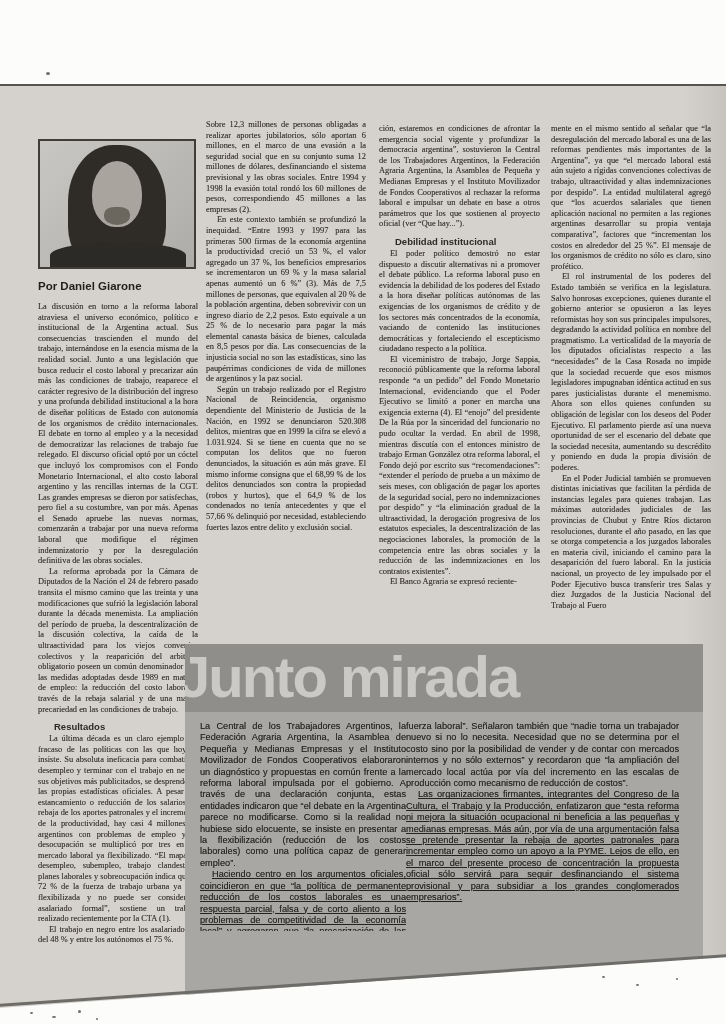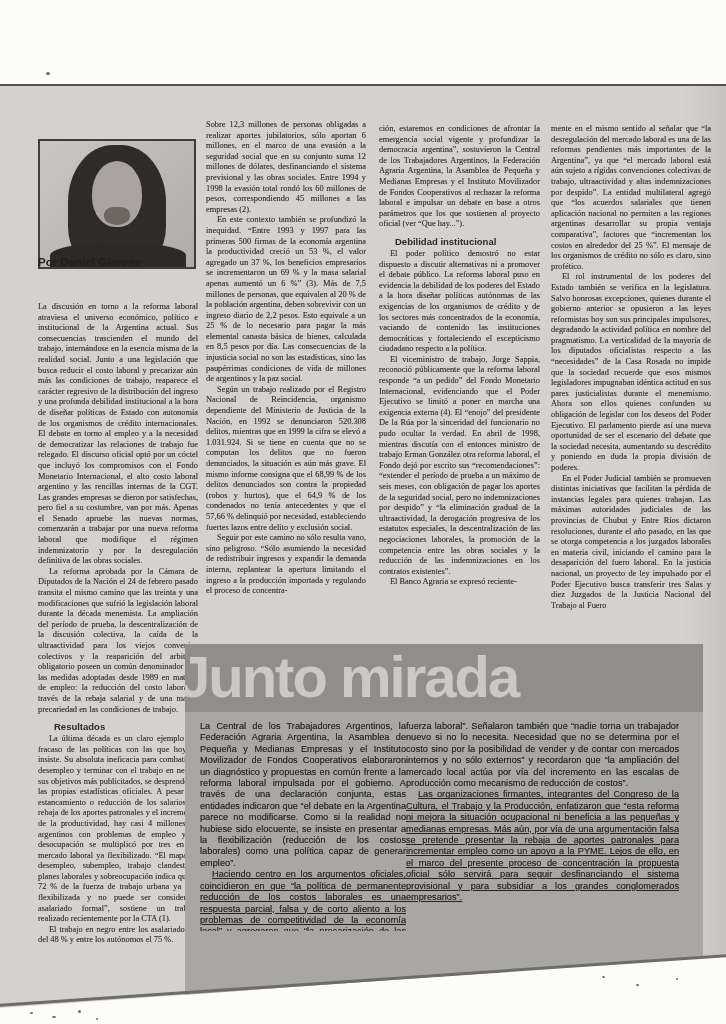--- a/index.html
+++ b/index.html
@@ -25,21 +25,21 @@
          border:2px solid #403d39;background:linear-gradient(135deg,#c9c7c4,#aeaca9);overflow:hidden;}
   .hair{position:absolute;left:28px;top:4px;width:98px;height:124px;background:#2f2c28;
         border-radius:46% 46% 34% 34%;}
   .face{position:absolute;left:52px;top:20px;width:50px;height:66px;background:#a9a49d;
         border-radius:50% 50% 46% 46%;}
   .beard{position:absolute;left:64px;top:66px;width:26px;height:18px;background:#6b665e;
         border-radius:40% 40% 50% 50%;}
   .torso{position:absolute;left:10px;bottom:-6px;width:136px;height:30px;background:#2c2a26;
         border-radius:42% 42% 0 0;}
 
-  .byline{position:absolute;left:38px;top:170px;width:170px;
+  .byline{position:absolute;left:38px;top:194px;width:170px;
           font:bold 11.5px/13px "Liberation Sans",sans-serif;color:#201f1c;}
 
   
   .col{position:absolute;overflow:hidden;}
   .col1{left:38px;top:216px;width:160px;height:712px;}
   .col2{left:206px;top:26px;width:160px;height:524px;margin-top:8px;}
   .col3{left:379px;top:38px;width:161px;height:524px;}
   .col4{left:551px;top:38px;width:160px;height:534px;}
   .para{text-align:justify;font:8.4px/10.6px "Liberation Serif",serif;color:var(--ink);
         hyphens:auto;text-shadow:0 0 0.4px rgba(62,57,50,.55);}
@@ -81,21 +81,20 @@
         <p class="para">La discusión en torno a la reforma laboral atraviesa el universo económico, político e institucional de la Argentina actual. Sus consecuencias trascienden el mundo del trabajo, internándose en la esencia misma de la realidad social. Junto a una legislación que busca reducir el costo laboral y precarizar aún más las condiciones de trabajo, reaparece el carácter regresivo de la distribución del ingreso y una profunda debilidad institucional a la hora de diseñar políticas de Estado con autonomía de los organismos de crédito internacionales. El debate en torno al empleo y a la necesidad de democratizar las relaciones de trabajo fue relegado. El discurso oficial optó por un cóctel que incluyó los compromisos con el Fondo Monetario Internacional, el alto costo laboral argentino y las rencillas internas de la CGT. Las grandes empresas se dieron por satisfechas, pero fiel a su costumbre, van por más. Apenas el Senado apruebe las nuevas normas, comenzarán a trabajar por una nueva reforma laboral que modifique el régimen indemnizatorio y por la desregulación definitiva de las obras sociales.</p>
         <p class="para indent">La reforma aprobada por la Cámara de Diputados de la Nación el 24 de febrero pasado transita el mismo camino que las treinta y una modificaciones que sufrió la legislación laboral durante la década menemista. La ampliación del período de prueba, la descentralización de la discusión colectiva, la caída de la ultraactividad para los viejos convenios colectivos y la reaparición del arbitraje obligatorio poseen un común denominador con las medidas adoptadas desde 1989 en materia de empleo: la reducción del costo laboral a través de la rebaja salarial y de una mayor precariedad en las condiciones de trabajo.</p>
         <h3 class="subhead">Resultados</h3>
         <p class="para indent">La última década es un claro ejemplo del fracaso de las políticas con las que hoy se insiste. Su absoluta ineficacia para combatir el desempleo y terminar con el trabajo en negro, sus objetivos más publicitados, se desprende de las propias estadísticas oficiales. A pesar del estancamiento o reducción de los salarios, la rebaja de los aportes patronales y el incremento de la productividad, hay casi 4 millones de argentinos con problemas de empleo y la desocupación se multiplicó por tres en un mercado laboral ya flexibilizado. “El mapa de desempleo, subempleo, trabajo clandestino, planes laborales y sobreocupación indica que el 72 % de la fuerza de trabajo urbana ya está flexibilizada y no puede ser considerada asalariado formal”, sostiene un trabajo realizado recientemente por la CTA (1).</p>
         <p class="para indent">El trabajo en negro entre los asalariados es del 48 % y entre los autónomos el 75 %.</p>
       </div>
     <div class="col col2">
         <p class="para">Sobre 12,3 millones de personas obligadas a realizar aportes jubilatorios, sólo aportan 6 millones, en el marco de una evasión a la seguridad social que en su conjunto suma 12 millones de dólares, desfinanciando el sistema previsional y las obras sociales. Entre 1994 y 1998 la evasión total rondó los 60 millones de pesos, correspondiendo 45 millones a las empresas (2).</p>
         <p class="para indent">En este contexto también se profundizó la inequidad. “Entre 1993 y 1997 para las primeras 500 firmas de la economía argentina la productividad creció un 53 %, el valor agregado un 37 %, los beneficios empresarios se incrementaron un 69 % y la masa salarial apenas aumentó un 6 %” (3). Más de 7,5 millones de personas, que equivalen al 20 % de la población argentina, deben sobrevivir con un ingreso diario de 2,2 pesos. Esto equivale a un 25 % de lo necesario para pagar la más elemental canasta básica de bienes, calculada en 8,5 pesos por día. Las consecuencias de la injusticia social no son las estadísticas, sino las paupérrimas condiciones de vida de millones de argentinos y la paz social.</p>
         <p class="para indent">Según un trabajo realizado por el Registro Nacional de Reincidencia, organismo dependiente del Ministerio de Justicia de la Nación, en 1992 se denunciaron 520.308 delitos, mientras que en 1999 la cifra se elevó a 1.031.924. Si se tiene en cuenta que no se computan los delitos que no fueron denunciados, la situación es aún más grave. El mismo informe consigna que el 68,99 % de los delitos denunciados son contra la propiedad (robos y hurtos), que el 64,9 % de los condenados no tenía antecedentes y que el 57,66 % delinquió por necesidad, estableciendo fuertes lazos entre delito y exclusión social.</p>
-        <p class="para indent">Seguir por este camino no sólo resulta vano, sino peligroso. “Sólo asumiendo la necesidad de redistribuir ingresos y expandir la demanda interna, replantear la apertura limitando el ingreso a la producción importada y regulando el proceso de concentra-</p>
       </div>
     <div class="col col3">
         <p class="para">ción, estaremos en condiciones de afrontar la emergencia social vigente y profundizar la democracia argentina”, sostuvieron la Central de los Trabajadores Argentinos, la Federación Agraria Argentina, la Asamblea de Pequeña y Medianas Empresas y el Instituto Movilizador de Fondos Cooperativos al rechazar la reforma laboral e impulsar un debate en base a otros parámetros que los que sostienen al proyecto oficial (ver “Que hay...”).</p>
         <h3 class="subhead">Debilidad institucional</h3>
         <p class="para indent">El poder político demostró no estar dispuesto a discutir alternativas ni a promover el debate público. La reforma laboral puso en evidencia la debilidad de los poderes del Estado a la hora diseñar políticas autónomas de las exigencias de los organismos de crédito y de los sectores más concentrados de la economía, vaciando de contenido las instituciones democráticas y fortaleciendo el escepticismo ciudadano respecto a la política.</p>
         <p class="para indent">El viceministro de trabajo, Jorge Sappia, reconoció públicamente que la reforma laboral responde “a un pedido” del Fondo Monetario Internacional, evidenciando que el Poder Ejecutivo se limitó a poner en marcha una exigencia externa (4). El “enojo” del presidente De la Rúa por la sinceridad del funcionario no pudo ocultar la verdad. En abril de 1998, mientras discutía con el entonces ministro de trabajo Erman González otra reforma laboral, el Fondo dejó por escrito sus “recomendaciones”: “extender el período de prueba a un máximo de seis meses, con obligación de pagar los aportes de la seguridad social, pero no indemnizaciones por despido” y “la eliminación gradual de la ultraactividad, la derogación progresiva de los estatutos especiales, la descentralización de las negociaciones laborales, la promoción de la competencia entre las obras sociales y la reducción de las indemnizaciones en los contratos existentes”.</p>
         <p class="para indent">El Banco Agraria se expresó reciente-</p>
       </div>
     <div class="col col4">
         <p class="para">mente en el mismo sentido al señalar que “la desregulación del mercado laboral es una de las reformas pendientes más importantes de la Argentina”, ya que “el mercado laboral está aún sujeto a rígidas convenciones colectivas de trabajo, ultraactividad y altas indemnizaciones por despido”. La entidad multilateral agregó que “los acuerdos salariales que tienen aplicación nacional no permiten a las regiones argentinas desarrollar su propia ventaja comparativa”, factores que “incrementan los costos en alrededor del 25 %”. El mensaje de los organismos de crédito no sólo es claro, sino profético.</p>

